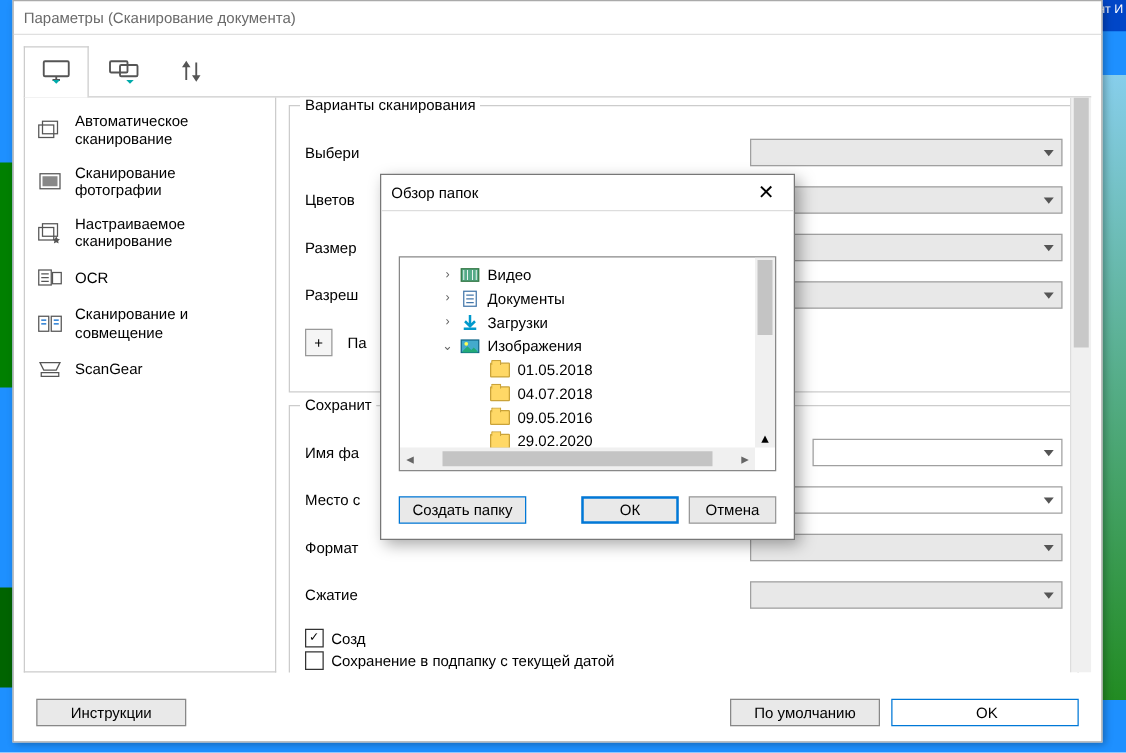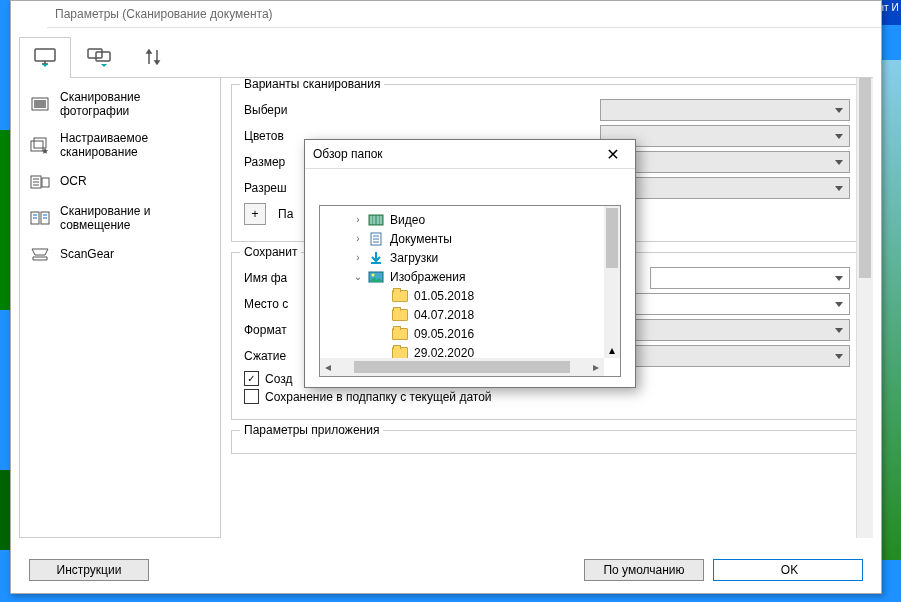--- a/index.html
+++ b/index.html
@@ -1,37 +1,37 @@
 <!DOCTYPE html>
 <html><head>
 <meta charset="utf-8">
 <style>
 html,body{margin:0;padding:0;font-family:"Segoe UI",Tahoma,sans-serif;font-size:12px;background:#1e90ff;color:#000;}
 .corner{position:absolute;top:0;right:0;width:30px;height:25px;background:#0046c7;color:#fff;font-size:10px;padding:2px;box-sizing:border-box;overflow:hidden;}
 .stripe{position:absolute;left:0;top:130px;width:10px;height:180px;background:#008000;}
 .stripe2{position:absolute;left:0;top:470px;width:10px;height:80px;background:#006400;}
 .rstripe{position:absolute;right:0;top:60px;width:20px;height:500px;background:linear-gradient(#87ceeb,#228b22);}
 .window{position:absolute;left:10px;top:0;width:870px;height:592px;background:#fff;border:1px solid #aaa;box-shadow:2px 2px 6px rgba(0,0,0,.3);}
-.titlebar{height:26px;line-height:26px;padding:0 8px;color:#6a6a6a;border-bottom:1px solid #e0e0e0;margin-left:36px;}
+.titlebar{height:26px;line-height:26px;padding:0 8px;color:#6a6a6a;border-bottom:1px solid #e0e0e0;}
 .body{padding:8px 8px 0 8px;}
 .toprow{display:flex;border-bottom:1px solid #ccc;margin-bottom:0;}
 .toptab{width:50px;height:40px;display:flex;align-items:center;justify-content:center;border:1px solid transparent;border-bottom:none;margin-right:2px;}
 .toptab.active{border-color:#ccc;background:#fff;position:relative;top:1px;}
 .toptab svg{width:26px;height:22px;}
 .content{display:flex;height:460px;}
 .sidebar{width:200px;border:1px solid #ccc;border-top:none;padding:6px 0;}
 .sbitem{display:flex;align-items:center;padding:6px 8px;gap:8px;cursor:default;}
 .sbitem.active{background:#0078d7;color:#fff;}
 .sbicon{width:24px;height:20px;flex-shrink:0;display:flex;align-items:center;justify-content:center;}
 .sbicon svg{width:22px;height:18px;}
 .sblabel{line-height:1.2;}
 .mainpanel{flex:1;padding:6px 10px 0 10px;overflow:hidden;position:relative;}
 .group{border:1px solid #ccc;padding:10px 12px 12px 12px;margin-bottom:10px;position:relative;}
 .group>.glabel{position:absolute;top:-8px;left:8px;background:#fff;padding:0 4px;color:#000;}
-.row{display:flex;align-items:center;margin:4px 0;gap:12px;}
+.row{display:flex;align-items:center;margin:16px 0;gap:12px;}
 .row .lbl{width:130px;white-space:nowrap;overflow:hidden;}
 .row .combo{flex:0 0 250px;height:22px;border:1px solid #a0a0a0;background:#e8e8e8;display:flex;align-items:center;justify-content:flex-end;padding-right:6px;box-sizing:border-box;position:relative;}
 .row .combo::after{content:"";border-left:4px solid transparent;border-right:4px solid transparent;border-top:5px solid #555;}
 .sq{width:20px;height:20px;border:1px solid #999;display:flex;align-items:center;justify-content:center;background:#f5f5f5;}
 .chk{display:flex;align-items:center;gap:6px;margin:3px 0;}
 .chkbox{width:13px;height:13px;border:1px solid #333;display:flex;align-items:center;justify-content:center;font-size:10px;line-height:1;}
 .radio{width:12px;height:12px;border:1px solid #333;border-radius:50%;display:flex;align-items:center;justify-content:center;}
 .radio .dot{width:6px;height:6px;background:#000;border-radius:50%;}
 .appcombo{width:230px;height:22px;border:1px solid #a0a0a0;background:#fff;display:flex;align-items:center;padding:0 6px;box-sizing:border-box;gap:6px;}
 .appcombo::after{content:"";margin-left:auto;border-left:4px solid transparent;border-right:4px solid transparent;border-top:5px solid #555;}
@@ -100,20 +100,29 @@
             <path d="M9 4v14M9 4l-2 3h4zM17 4v14M15 15h4l-2 3z" stroke="#555" stroke-width="1.5" fill="none"></path>
           </svg>
       </div>
     </div>
 
     <div class="content">
       <div class="sidebar">
         <div class="sbitem">
           <span class="sbicon">
               <svg viewBox="0 0 22 18">
+                <rect x="2" y="5" width="12" height="10" fill="none" stroke="#555"></rect>
+                <rect x="5" y="2" width="12" height="10" fill="none" stroke="#555"></rect>
+              </svg>
+            </span>
+          <span class="sblabel">Автоматическое сканирование</span>
+        </div>
+        <div class="sbitem">
+          <span class="sbicon">
+              <svg viewBox="0 0 22 18">
                 <rect x="3" y="3" width="16" height="12" fill="none" stroke="#555"></rect>
                 <rect x="5" y="5" width="12" height="8" fill="#888"></rect>
               </svg>
             </span>
           <span class="sblabel">Сканирование фотографии</span>
         </div>
         <div class="sbitem">
           <span class="sbicon">
               <svg viewBox="0 0 22 18">
                 <rect x="2" y="5" width="12" height="10" fill="none" stroke="#555"></rect>
@@ -314,14 +323,20 @@
           <div class="th"></div>
           <div class="arrd">▴</div>
         </div>
         <div class="hs">
           <span class="arr">◂</span>
           <div class="th2"></div>
           <span class="arr">▸</span>
         </div>
       </div>
     </div>
+    <div class="dfooter">
+      <div class="dbtn create">Создать папку</div>
+      <div style="flex:1"></div>
+      <div class="dbtn ok">ОК</div>
+      <div class="dbtn">Отмена</div>
+    </div>
   </div>
 </div>
 
 </body></html>

